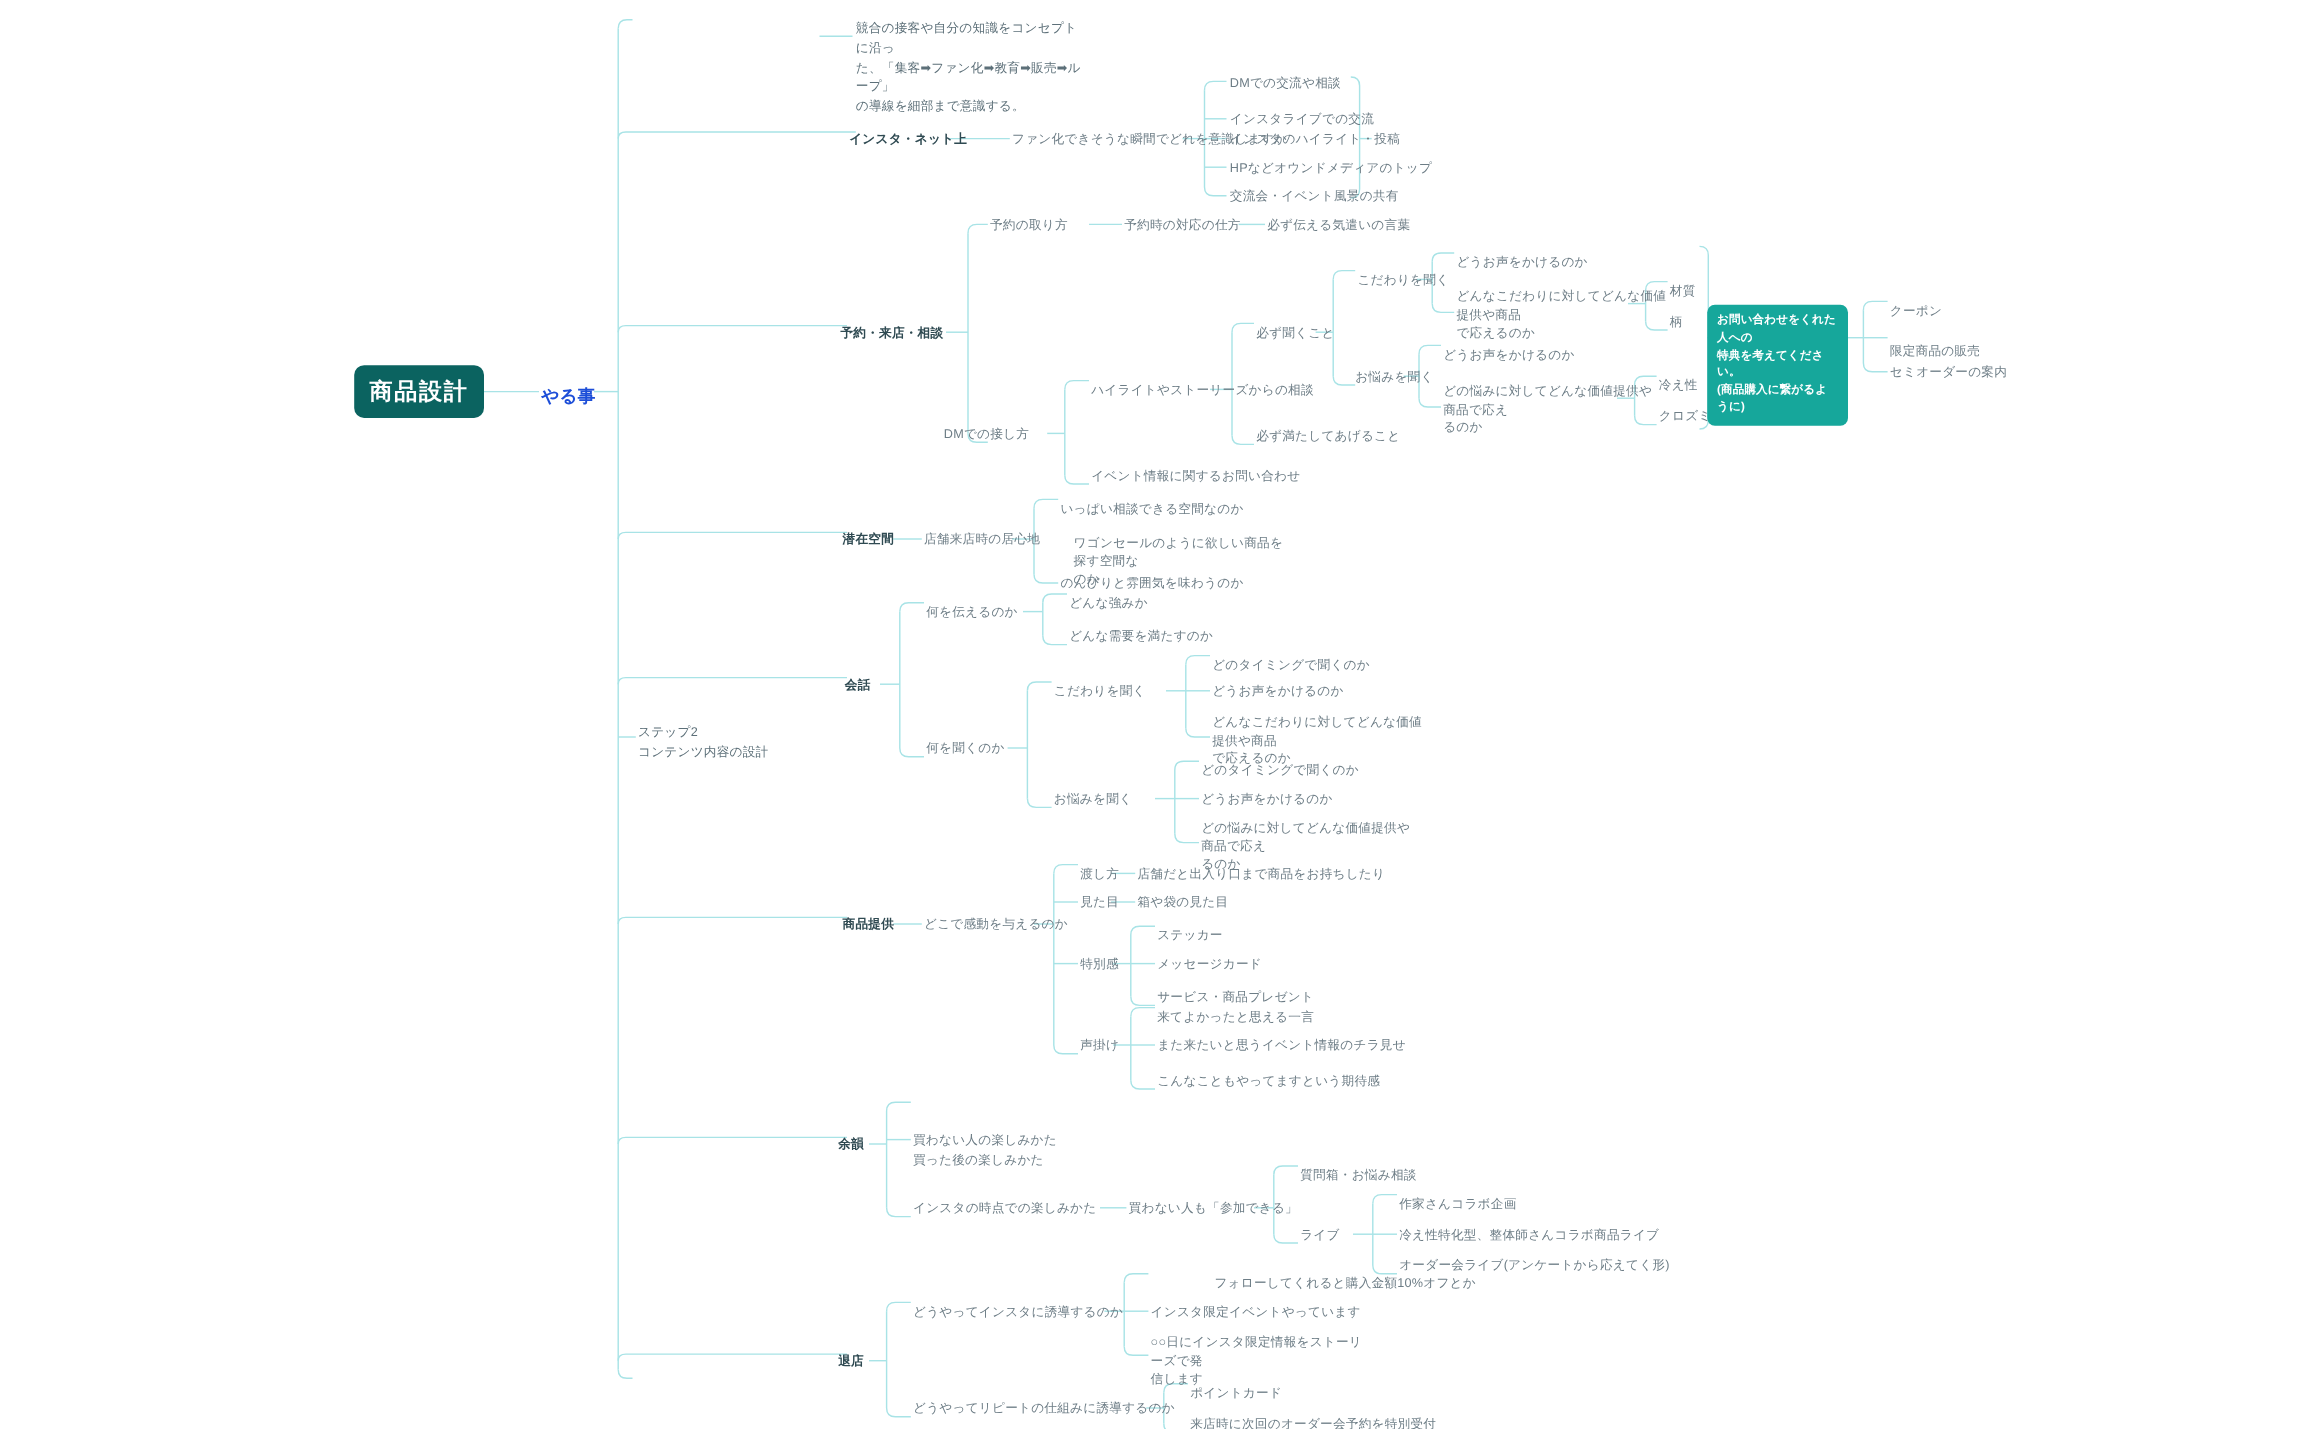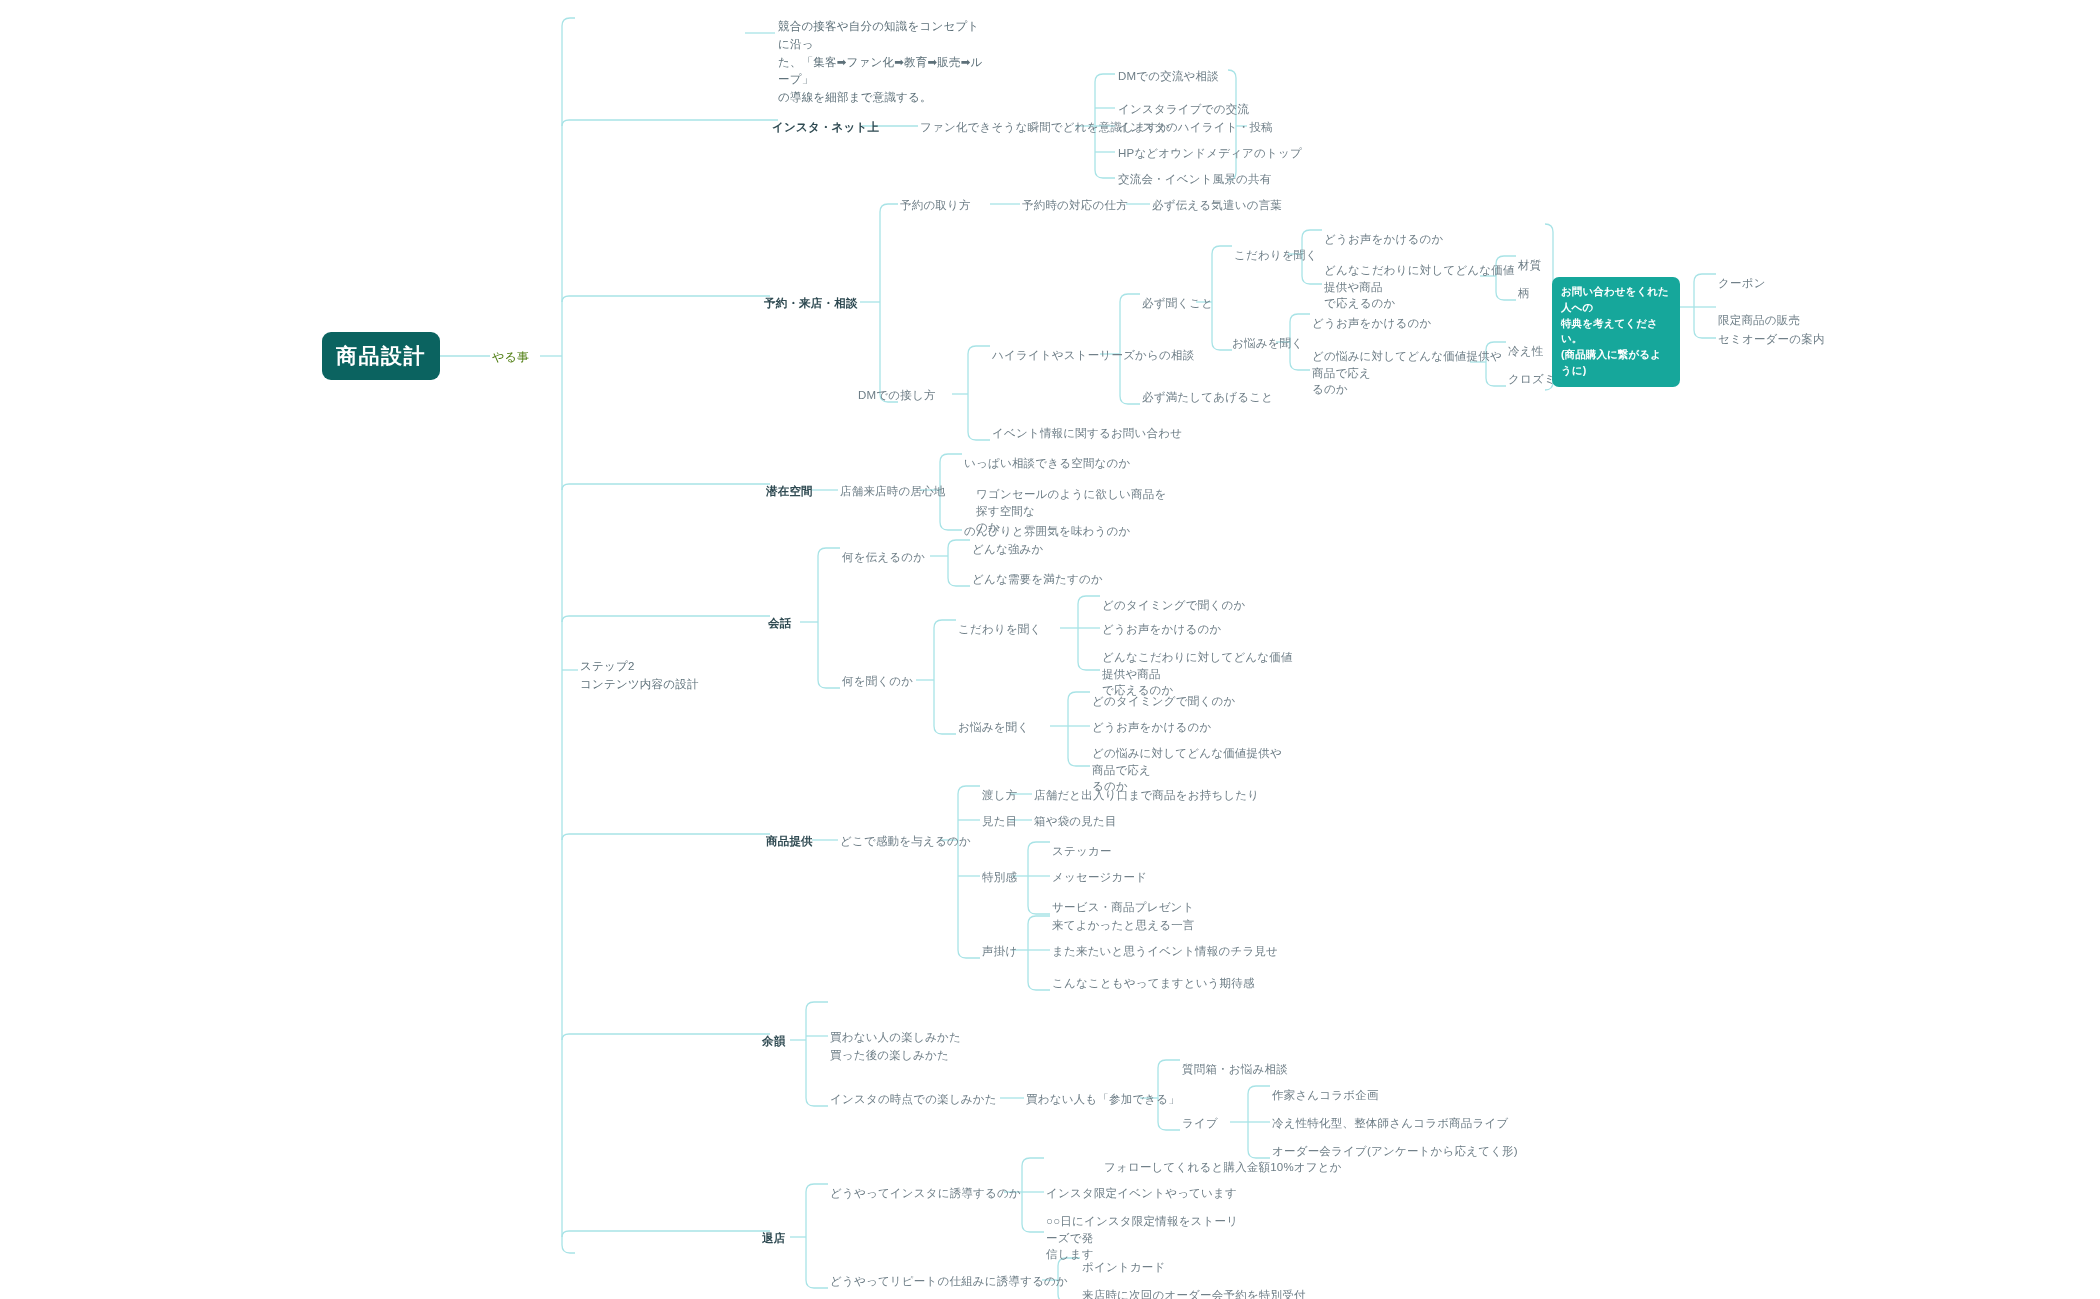--- a/index.html
+++ b/index.html
@@ -30,22 +30,23 @@
     color: #6d7d86;
     letter-spacing: 0.2px;
     white-space: pre-wrap;
   }
   .node.lvl1 {
     font-weight: bold;
     color: #2f4a52;
     font-size: 11.5px;
   }
   .node.lvl0label {
-    color: #4d7c0f;
-    font-size: 12px;
+    color: #1d4ed8;
+    font-size: 16px;
+    font-weight: bold;
   }
   .node.para {
     font-size: 11.5px;
     line-height: 1.55;
     color: #5d7079;
   }
 
   
   #root-node {
     position: absolute;

